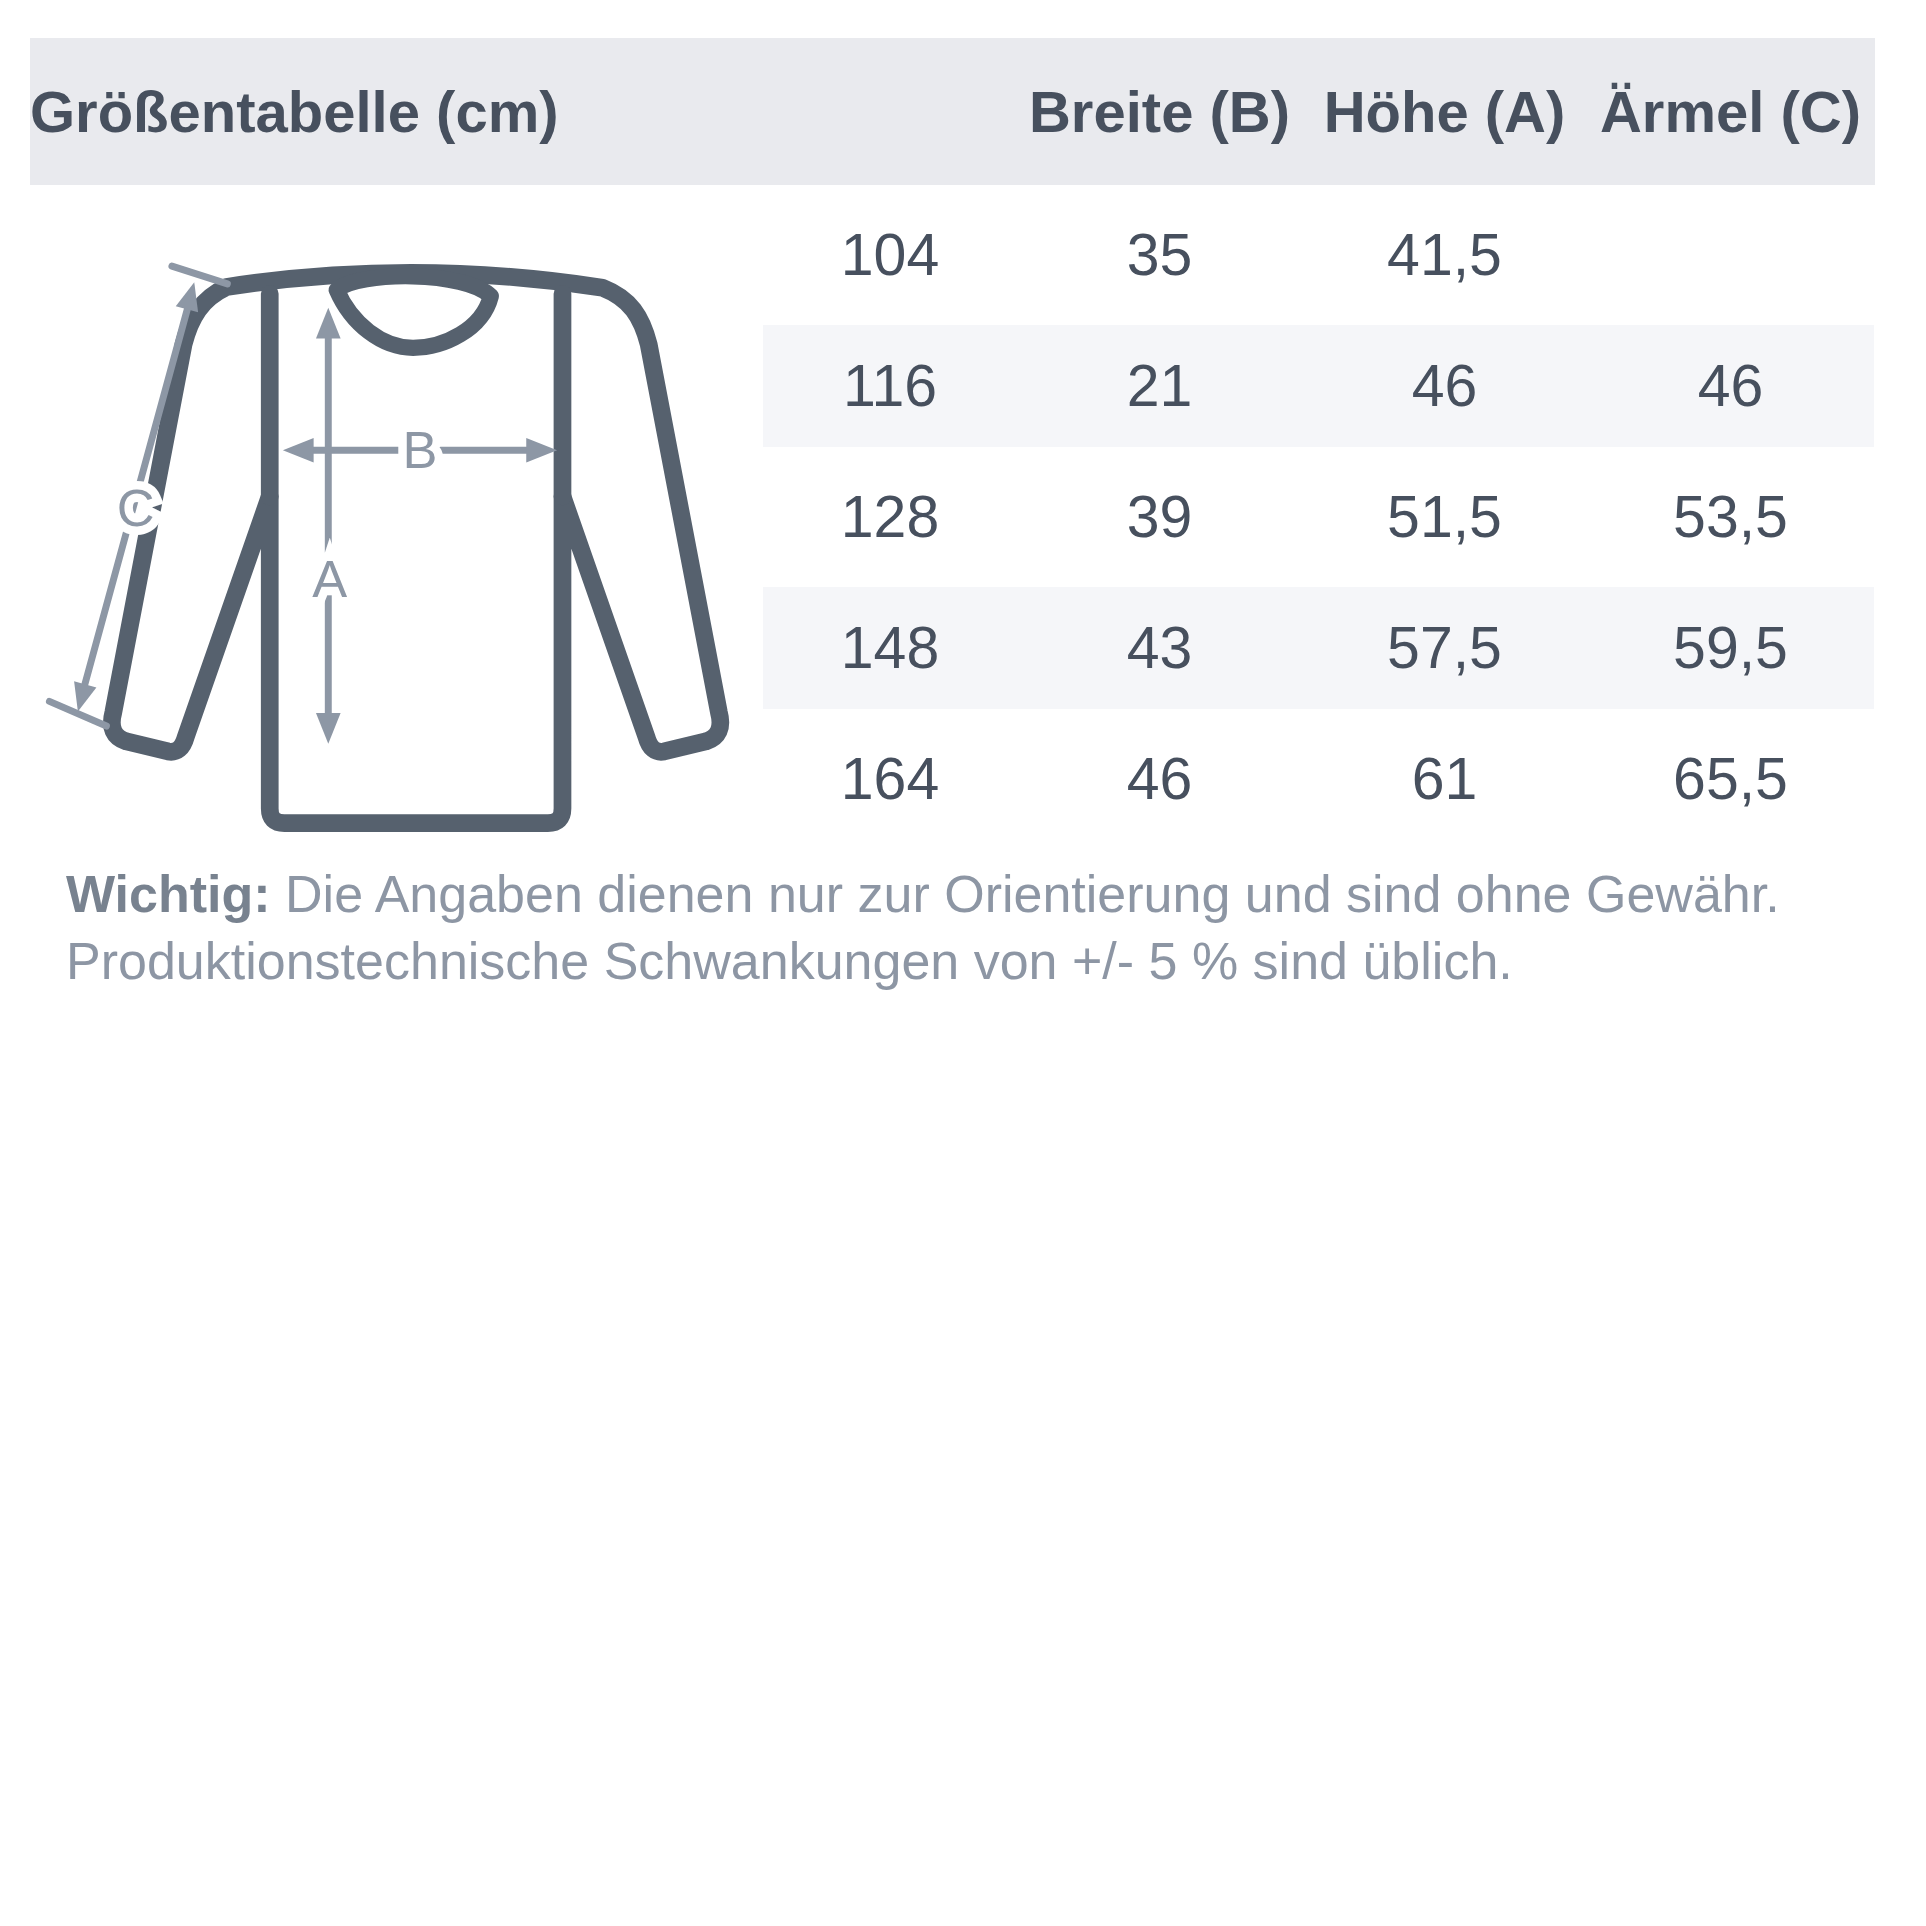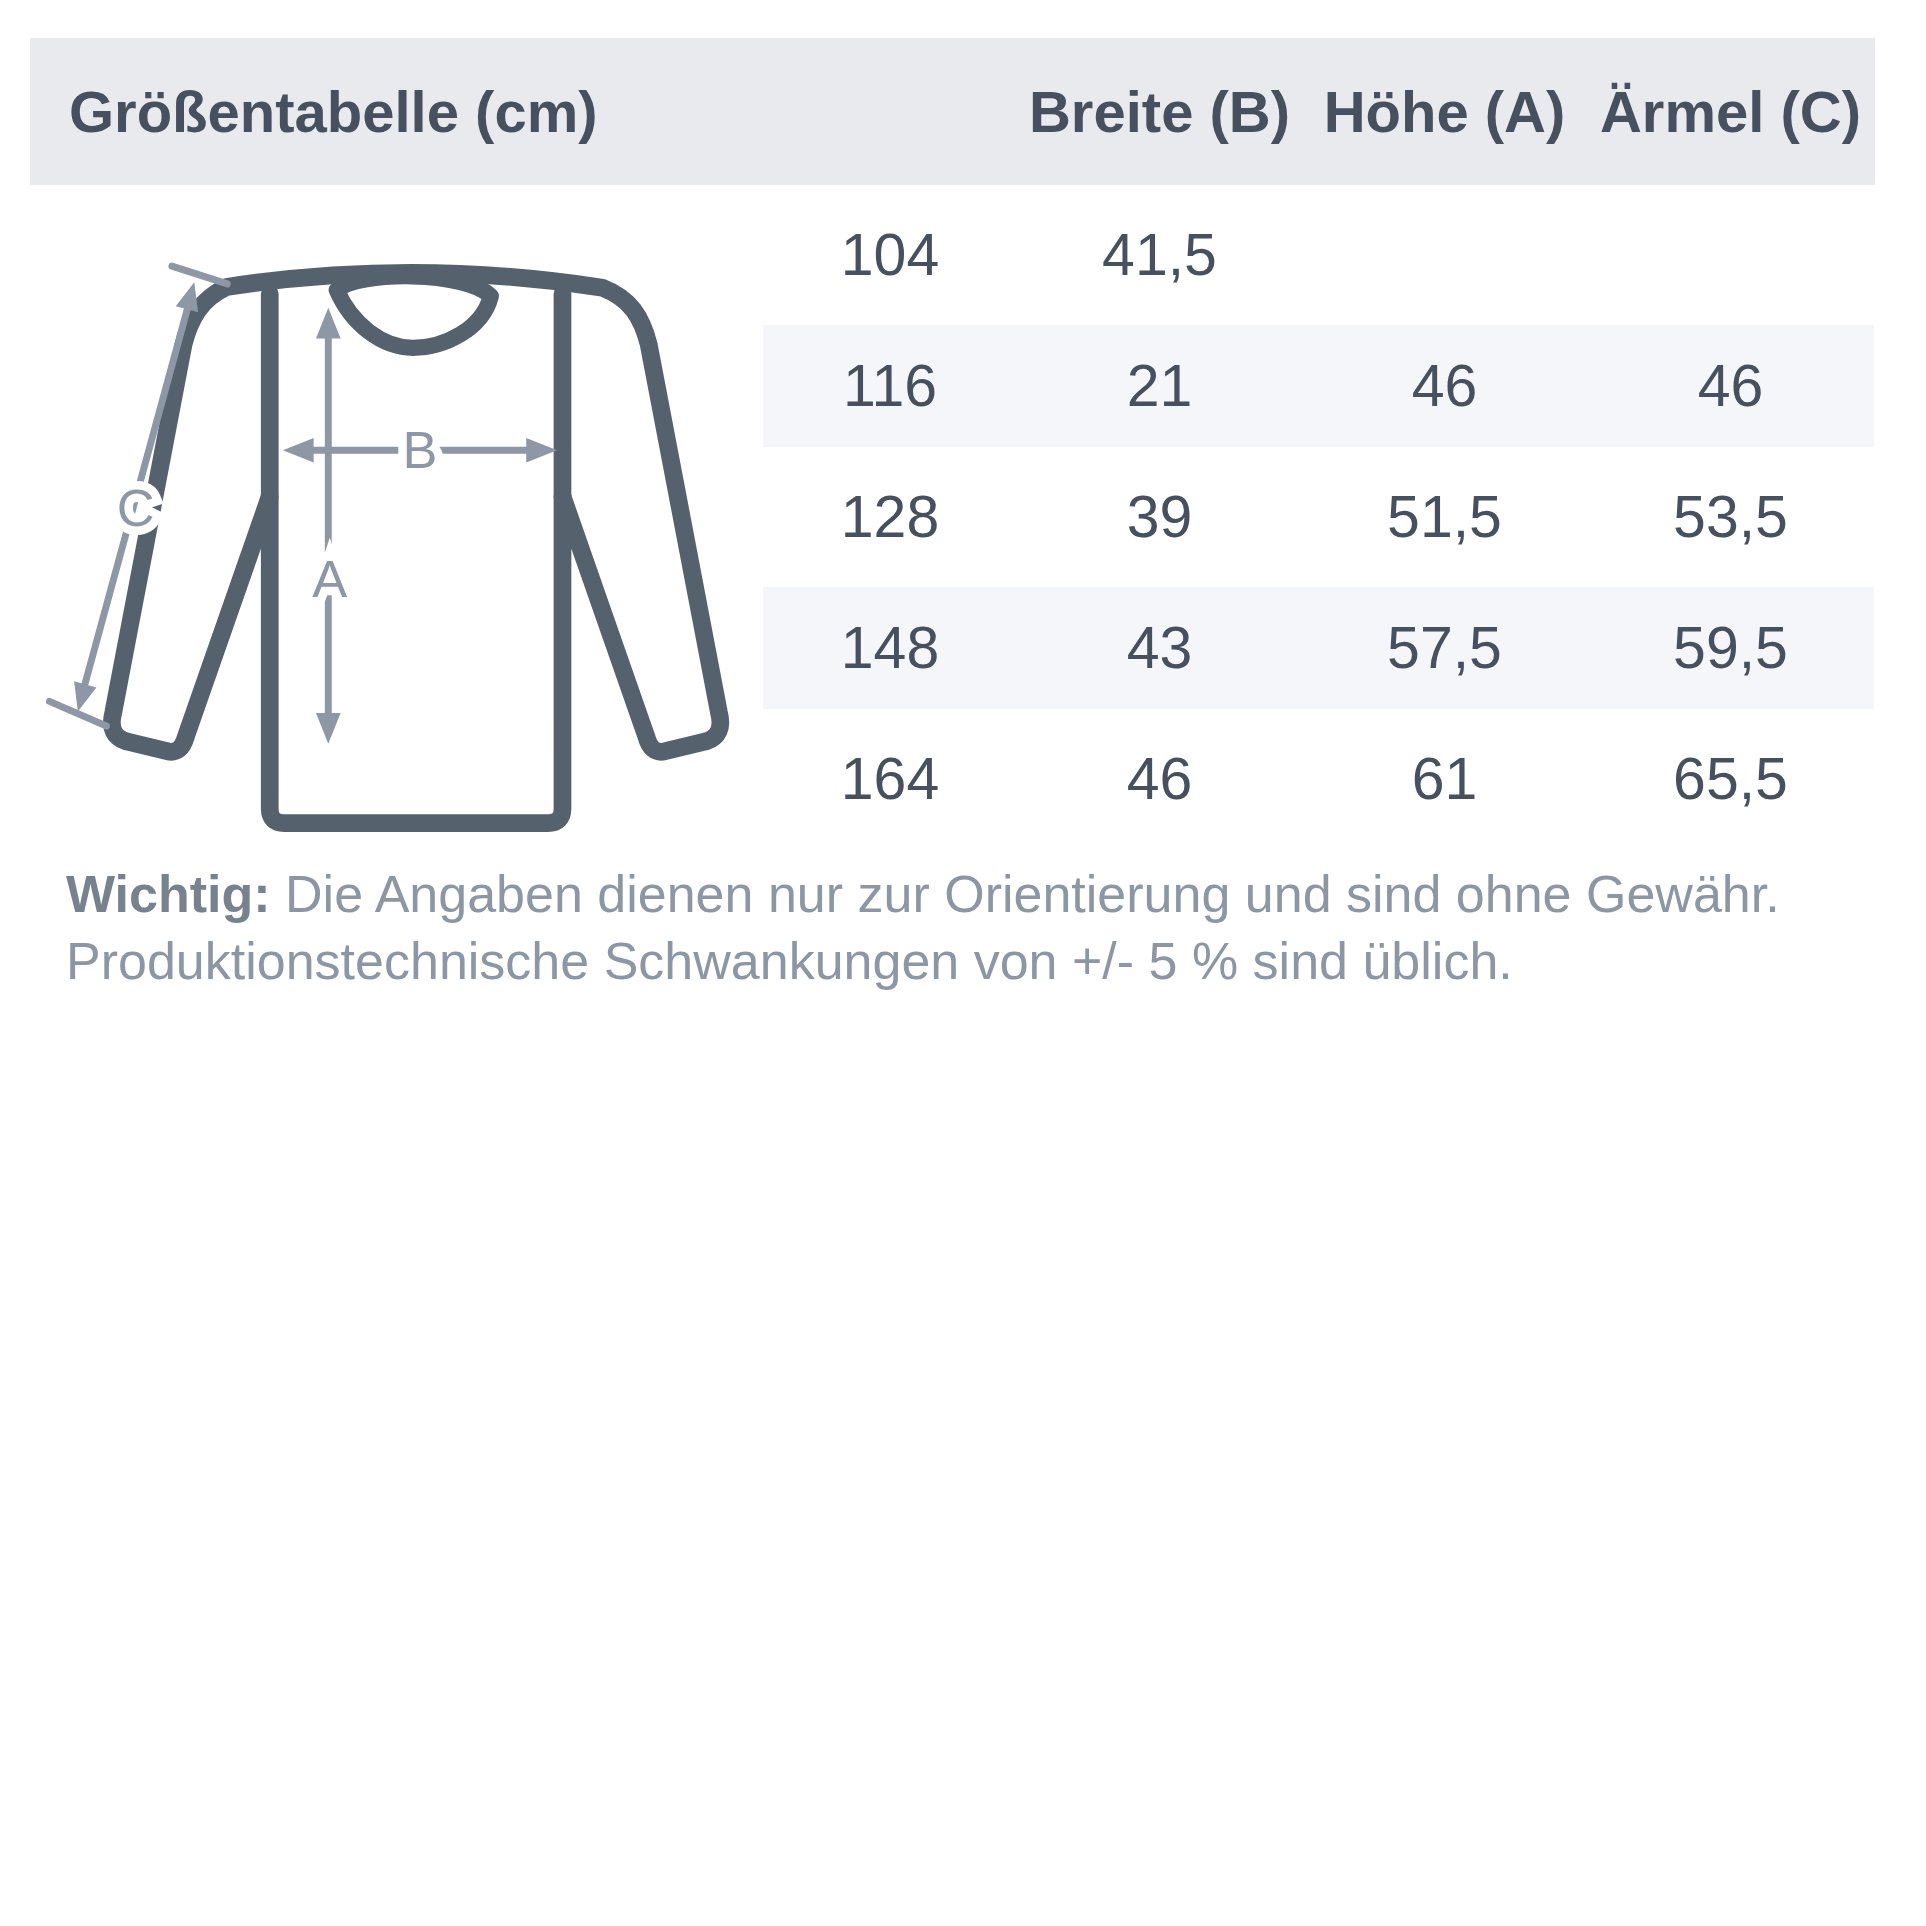--- a/index.html
+++ b/index.html
@@ -21,21 +21,20 @@
   }
   .sheet{position:absolute;left:30px;top:38px;width:1845px;}
   .head{
     display:grid;
     grid-template-columns:733px 254px 285px 285px 287px;
     height:147px;align-items:center;
     background:var(--header-bg);
   }
   .title{
     grid-column:1/3;
-    padding-left:39px;
     font-size:58px;font-weight:bold;color:var(--text-dark);
     white-space:nowrap;
   }
   .hcell{
     font-size:58px;font-weight:bold;color:var(--text-dark);
     text-align:center;white-space:nowrap;
   }
   .row{
     display:grid;
     grid-template-columns:733px 254px 285px 285px 287px;
@@ -71,20 +70,21 @@
   <div class="head">
     <div class="title">Größentabelle (cm)</div>
     <div class="hcell">Breite (B)</div>
     <div class="hcell">Höhe (A)</div>
     <div class="hcell">Ärmel (C)</div>
   </div>
   <div>
     <div class="row">
       <div></div>
       <div class="cell">104</div>
+      <div class="cell">35</div>
       <div class="cell">41,5</div>
     </div>
     <div class="row alt">
       <div></div>
       <div class="cell">116</div>
       <div class="cell">21</div>
       <div class="cell">46</div>
       <div class="cell">46</div>
     </div>
     <div class="row">

